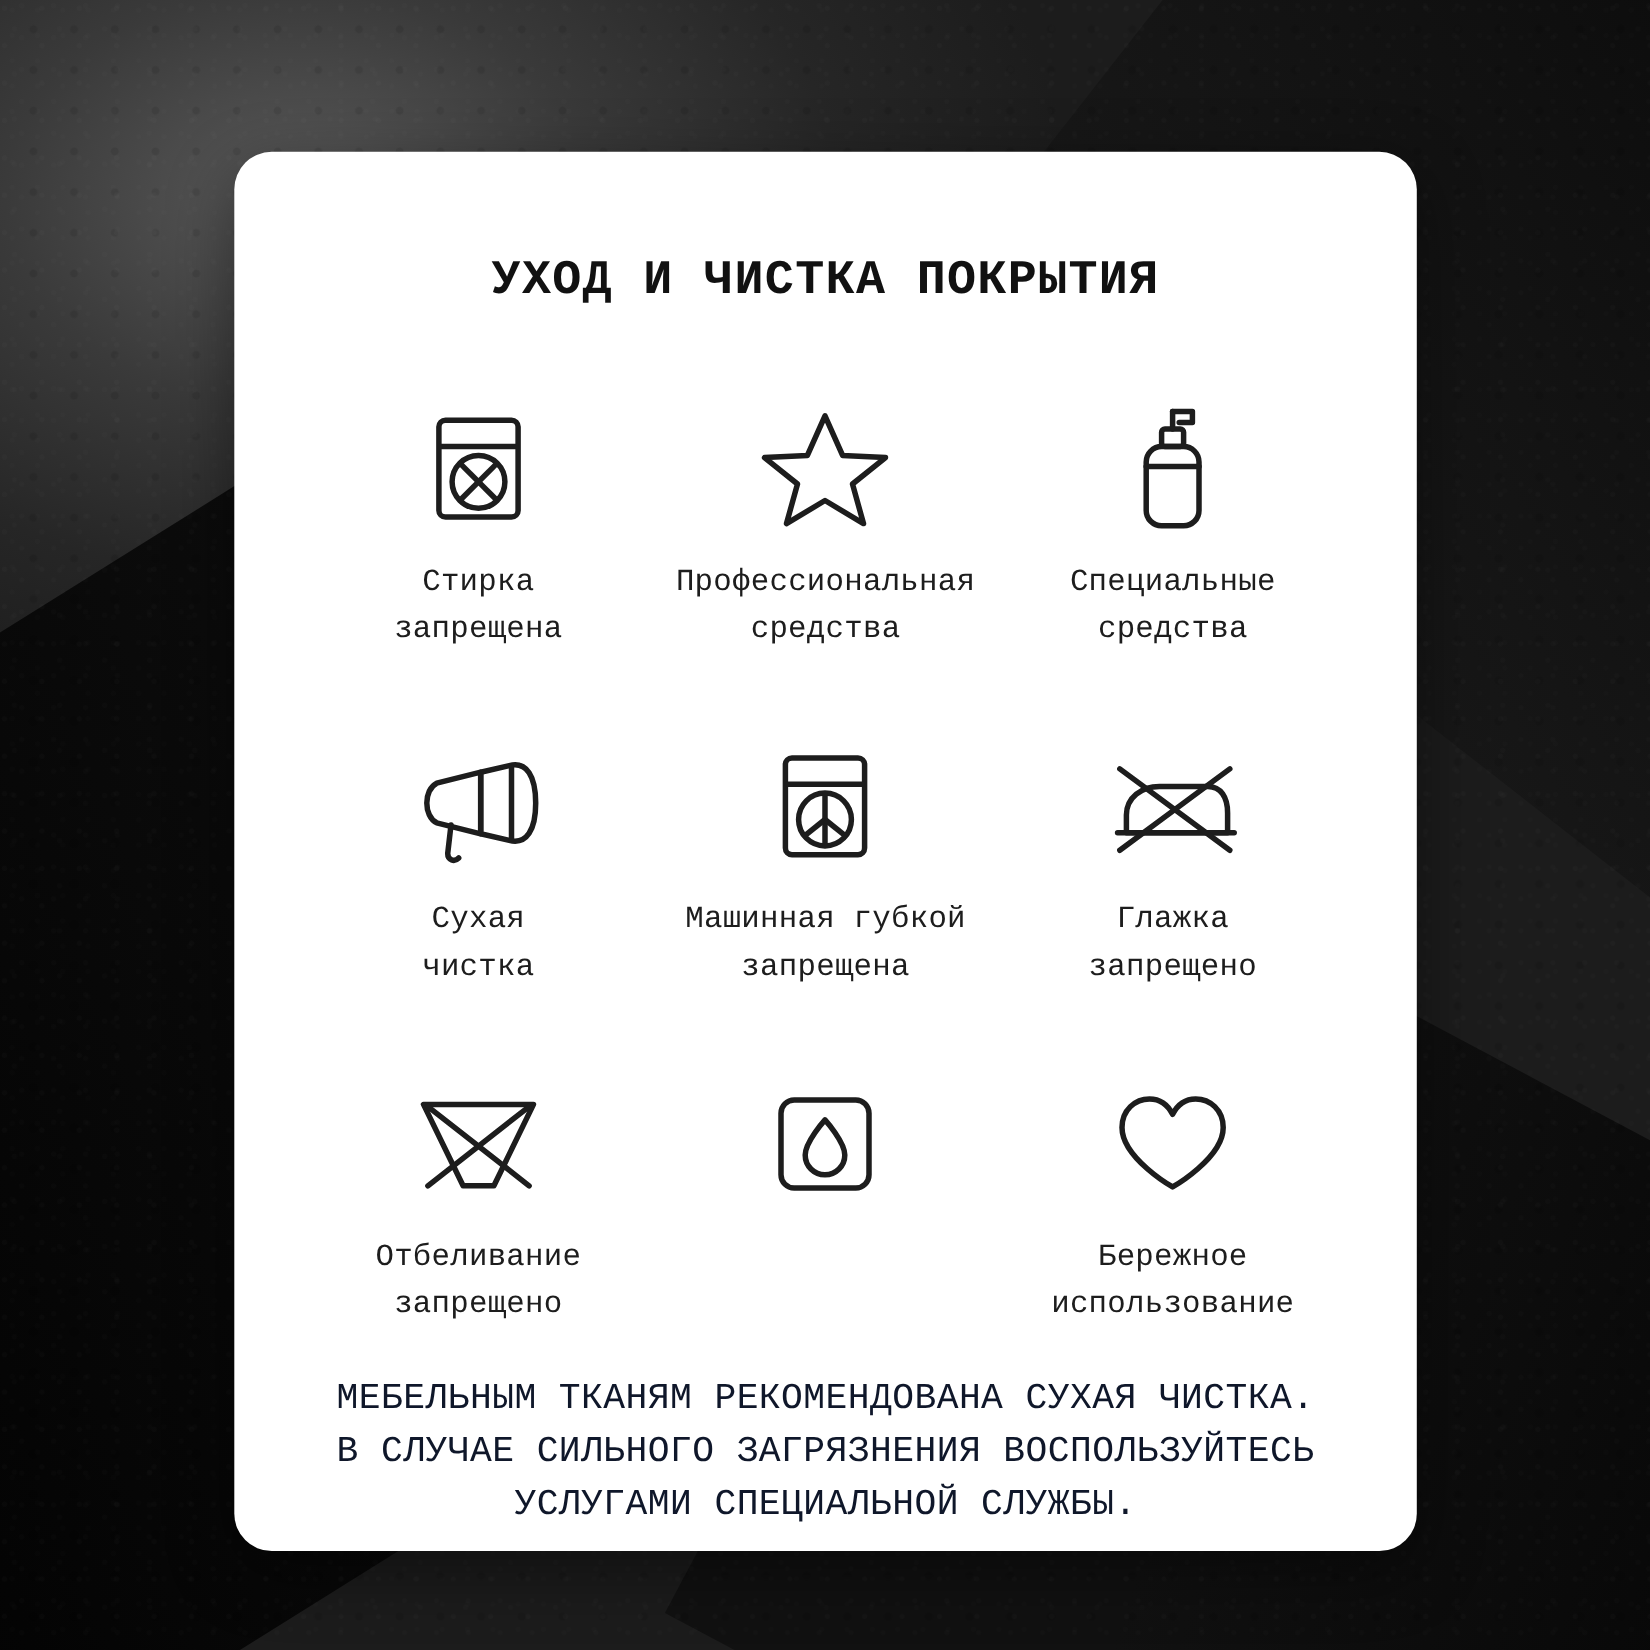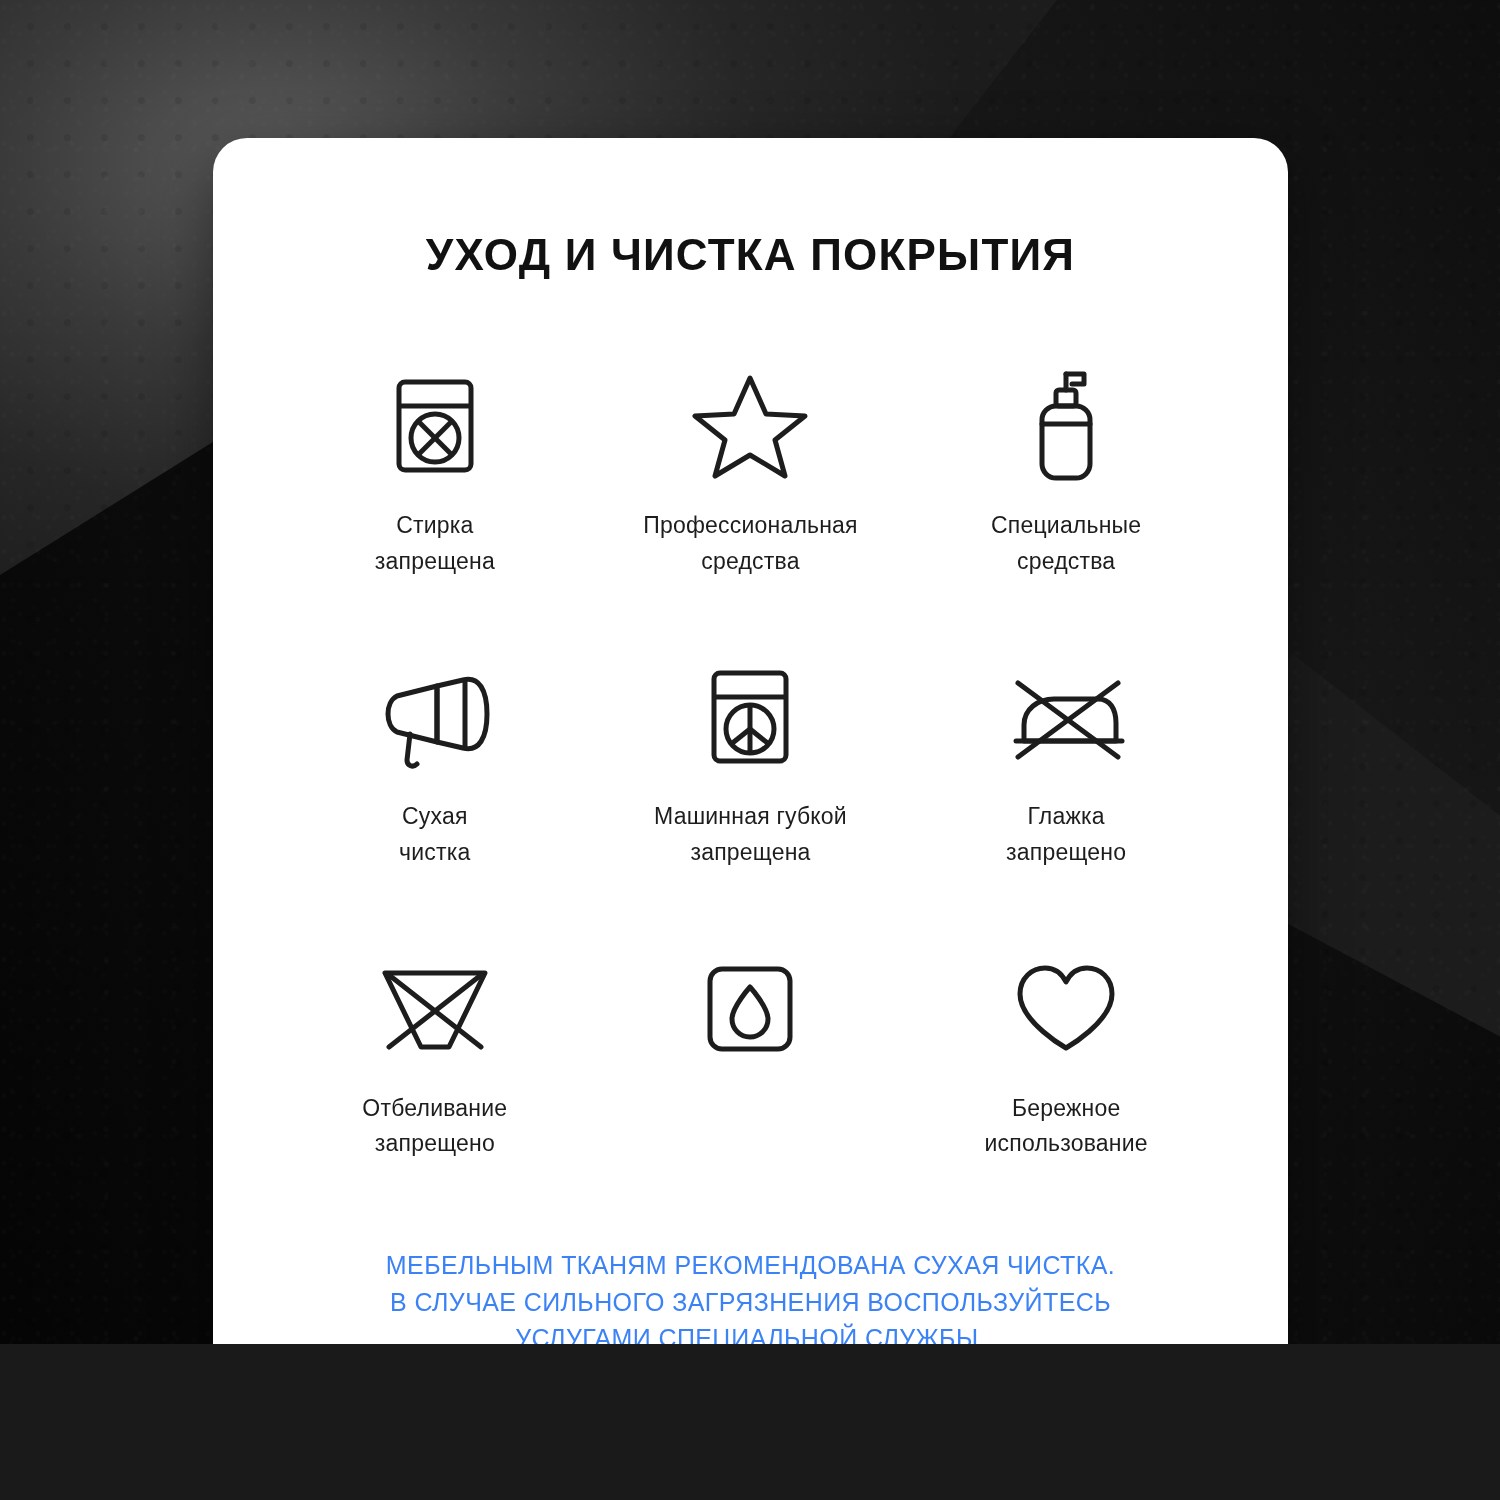--- a/index.html
+++ b/index.html
@@ -10,25 +10,26 @@
     width: 1500px;
     height: 1500px;
     font-family: "Liberation Sans", sans-serif;
     background: #1a1a1a;
     overflow: hidden;
   }
 
   .poster {
     position: relative;
     width: 1500px;
-    height: 1344px;
+    height: 1500px;
     background:
       radial-gradient(ellipse 700px 500px at 18% 12%, #5a5a5a 0%, #3a3a3a 38%, #262626 70%, #1c1c1c 100%),
       linear-gradient(135deg, #3f3f3f 0%, #2e2e2e 40%, #202020 100%);
     overflow: hidden;
+    font-family: Liberation Mono, monospace;
   }
   
   .wedge {
     position: absolute;
     background: #0a0a0a;
   }
   .wedge-bl {
     width: 1400px;
     height: 900px;
     left: -520px;
@@ -108,36 +109,36 @@
     align-items: center;
   }
   .icon-wrap {
     height: 120px;
     display: flex;
     align-items: center;
     justify-content: center;
   }
   .cell-label {
     margin-top: 22px;
-    font-size: 23px;
+    font-size: 28px;
     line-height: 1.55;
     color: #1d1d1d;
     text-align: center;
     letter-spacing: .2px;
     white-space: pre-line;
   }
 
   .footnote {
     margin-top: auto;
     padding-top: 40px;
-    font-size: 25px;
+    font-size: 33px;
     line-height: 1.45;
     font-weight: 500;
     letter-spacing: .4px;
-    color: #3b82f6;
+    color: #0f172a;
     text-align: center;
     white-space: pre-line;
   }
 
   svg { display: block; }
 </style>
 </head>
 <body>
 
 <div class="poster">

